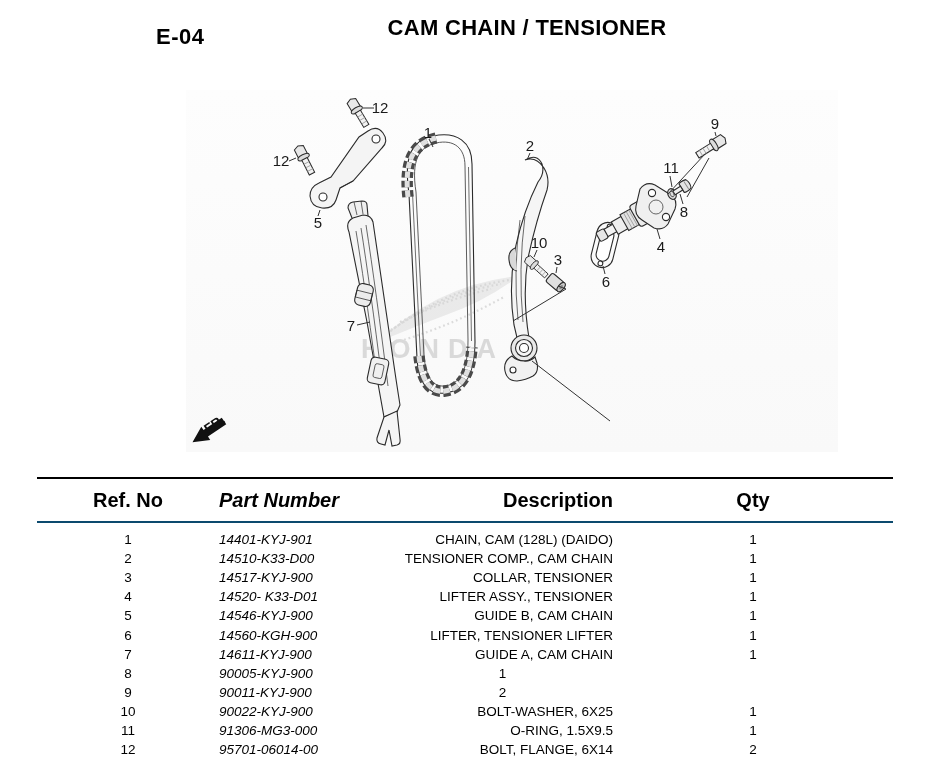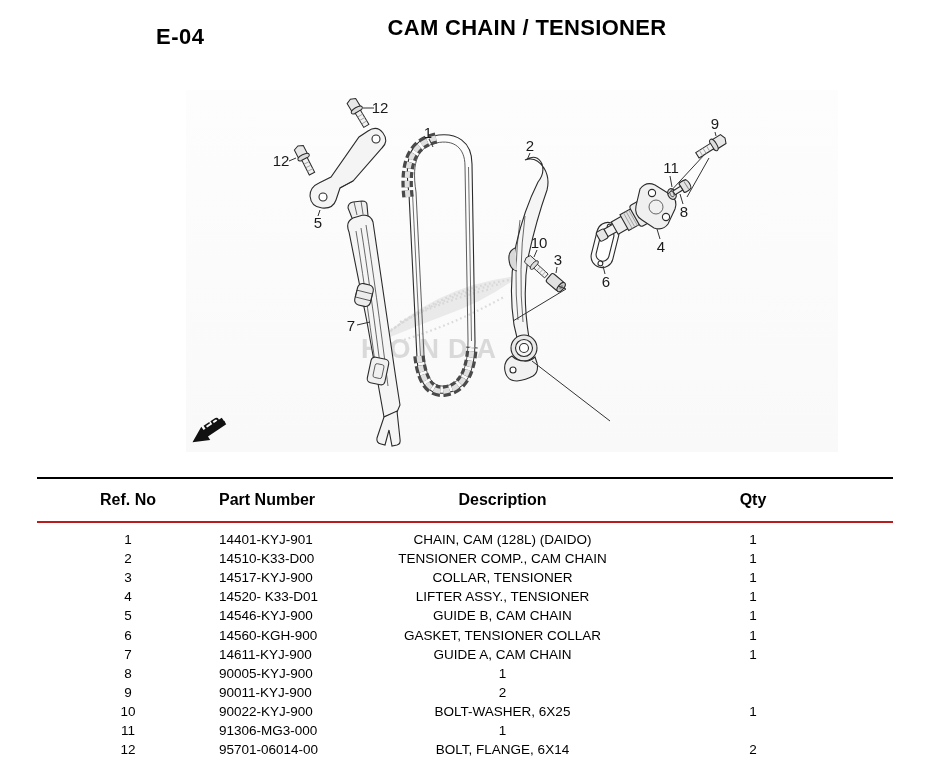--- a/index.html
+++ b/index.html
@@ -20,32 +20,32 @@
     position:absolute; left:186px; top:90px; width:652px; height:362px;
     background:linear-gradient(180deg,#fdfdfd,#f9f9f9);
   }
   .diagram-panel svg { display:block; font-family:"Liberation Sans", sans-serif; }
 
   .parts-table {
     position:absolute; left:37px; top:477px; width:856px;
   }
   .thead {
     display:grid; grid-template-columns:182px 173px 221px 280px;
-    border-top:2px solid #000; border-bottom:2px solid #b91c1c;
+    border-top:2px solid #000; border-bottom:2px solid #0c4a6e;
     height:42px; align-items:center;
-    font-weight:bold; font-size:16px;
+    font-weight:bold; font-size:20px;
   }
   .tbody { padding-top:7px; }
   .tr {
     display:grid; grid-template-columns:182px 173px 221px 280px;
     height:19.1px; align-items:center; font-size:13.5px;
   }
   .c-ref  { text-align:center; }
-  .c-part { text-align:left; }
-  .c-desc { text-align:center; }
+  .c-part { text-align:left;font-style:italic; }
+  .c-desc { text-align:right; }
   .c-qty  { text-align:center; }
 
   .callout { font-size:15px; fill:#1a1a1a; }
   .ln { stroke:#333; stroke-width:1; fill:none; }
   .outline { stroke:#2b2b2b; stroke-width:1.1; }
   .thin { stroke:#2b2b2b; stroke-width:.7; fill:none; }
 </style>
 </head>
 <body>
 
@@ -248,21 +248,21 @@
     </div>
       <div class="tr">
       <div class="c-ref">5</div>
       <div class="c-part">14546-KYJ-900</div>
       <div class="c-desc">GUIDE B, CAM CHAIN</div>
       <div class="c-qty">1</div>
     </div>
       <div class="tr">
       <div class="c-ref">6</div>
       <div class="c-part">14560-KGH-900</div>
-      <div class="c-desc">GASKET, TENSIONER COLLAR</div>
+      <div class="c-desc">LIFTER, TENSIONER LIFTER</div>
       <div class="c-qty">1</div>
     </div>
       <div class="tr">
       <div class="c-ref">7</div>
       <div class="c-part">14611-KYJ-900</div>
       <div class="c-desc">GUIDE A, CAM CHAIN</div>
       <div class="c-qty">1</div>
     </div>
       <div class="tr">
       <div class="c-ref">8</div>
@@ -276,20 +276,21 @@
     </div>
       <div class="tr">
       <div class="c-ref">10</div>
       <div class="c-part">90022-KYJ-900</div>
       <div class="c-desc">BOLT-WASHER, 6X25</div>
       <div class="c-qty">1</div>
     </div>
       <div class="tr">
       <div class="c-ref">11</div>
       <div class="c-part">91306-MG3-000</div>
+      <div class="c-desc">O-RING, 1.5X9.5</div>
       <div class="c-qty">1</div>
     </div>
       <div class="tr">
       <div class="c-ref">12</div>
       <div class="c-part">95701-06014-00</div>
       <div class="c-desc">BOLT, FLANGE, 6X14</div>
       <div class="c-qty">2</div>
     </div>
     </div>
 </div>

